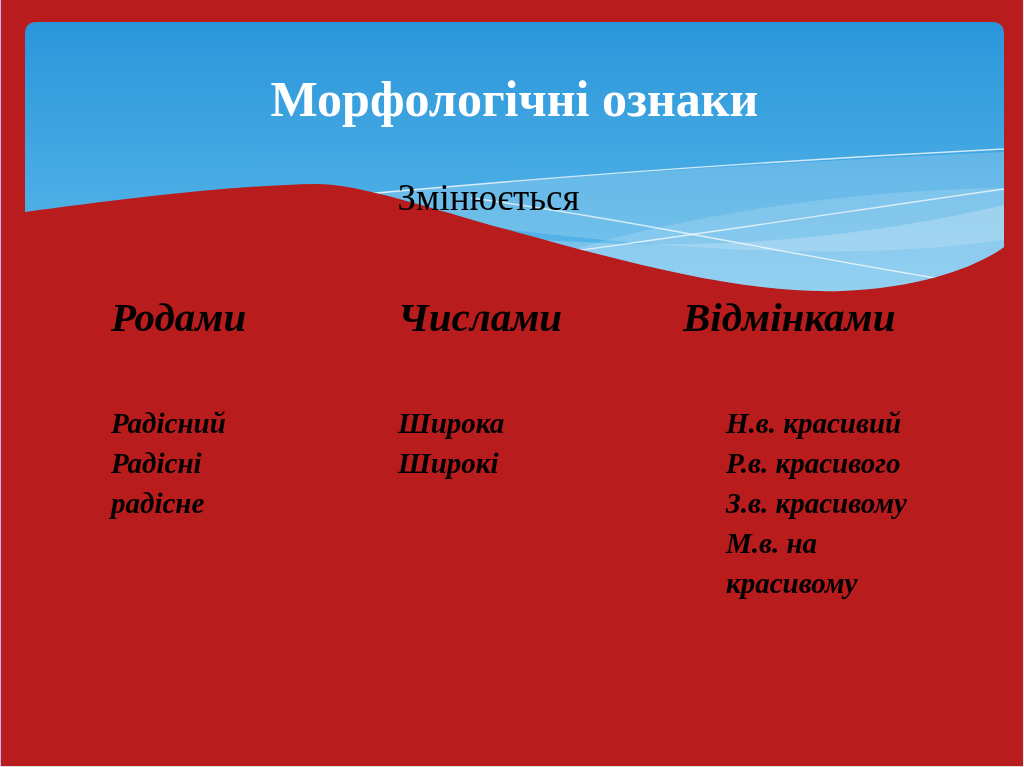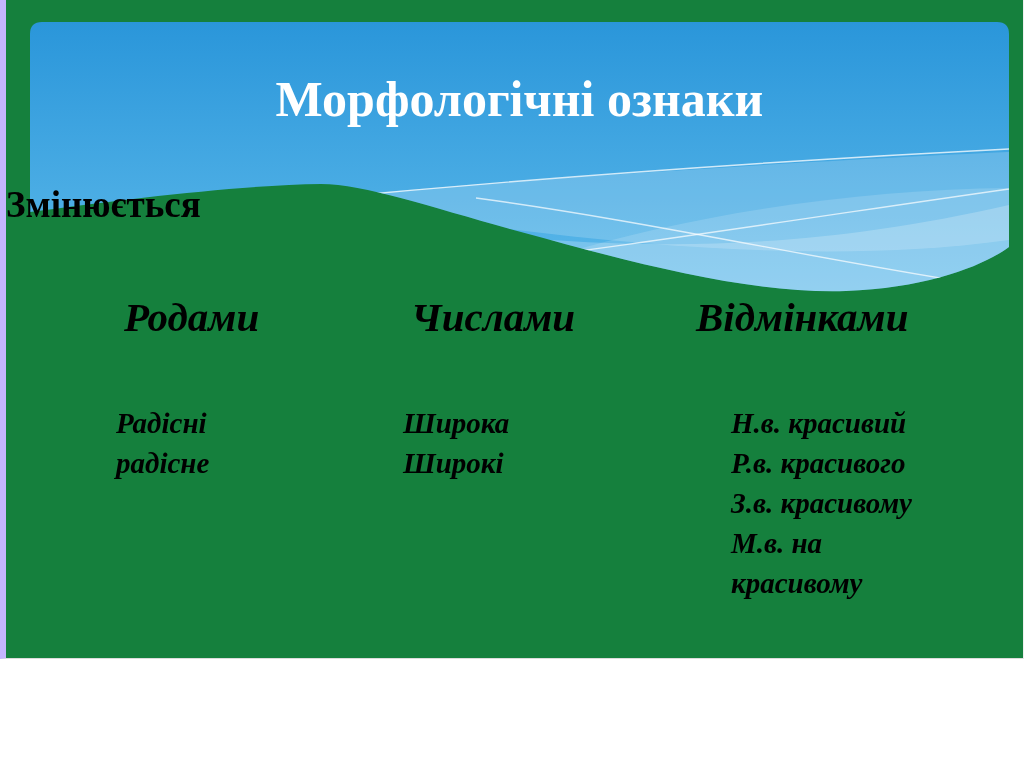--- a/index.html
+++ b/index.html
@@ -1,45 +1,45 @@
 <!DOCTYPE html>
 <html><head>
 <meta charset="utf-8">
 <style>
   html,body{margin:0;padding:0;background:#ffffff;}
   .slide{
     position:relative;
-    width:1024px;height:659px;
-    background:#15803d;
+    width:1024px;height:767px;
+    background:#b91c1c;
     overflow:hidden;
     font-family:"Liberation Serif", serif;
     box-sizing:border-box;
-    border-left:6px solid #c4b5fd;
+    border-left:1px solid #c4b5fd;
     border-right:1px solid #efefef;
     border-bottom:1px solid #dcdcdc;
   }
   .wave-svg{position:absolute;top:0;left:0;}
   .title{
     position:absolute;
     top:70px;left:24px;width:979px;
     text-align:center;
     font-size:50px;font-weight:700;
     color:#ffffff;
     letter-spacing:0px;
   }
   .subtitle{
     position:absolute;
-    top:183px;left:0;width:975px;
-    font-size:37px;font-weight:700;
+    top:176px;left:0;width:975px;
+    text-align:center;
+    font-size:37px;font-weight:400;
     color:#000000;
   }
   .col{
     position:absolute;
     color:#000000;
-    margin-left:8px;
   }
   .col-header{
     font-size:41px;font-weight:700;font-style:italic;
     white-space:nowrap;
   }
   .col-body{
     position:absolute;
     font-size:29px;font-weight:700;font-style:italic;
     line-height:40px;
     white-space:nowrap;
@@ -100,20 +100,21 @@
     <span class="col-header">Родами</span>
   </div>
   <div class="col col2">
     <span class="col-header">Числами</span>
   </div>
   <div class="col col3">
     <span class="col-header">Відмінками</span>
   </div>
 
   <div class="col-body body1">
+    <div>Радісний</div>
     <div>Радісні</div>
     <div>радісне</div>
   </div>
 
   <div class="col-body body2">
     <div>Широка</div>
     <div>Широкі</div>
   </div>
 
   <div class="col-body body3">

